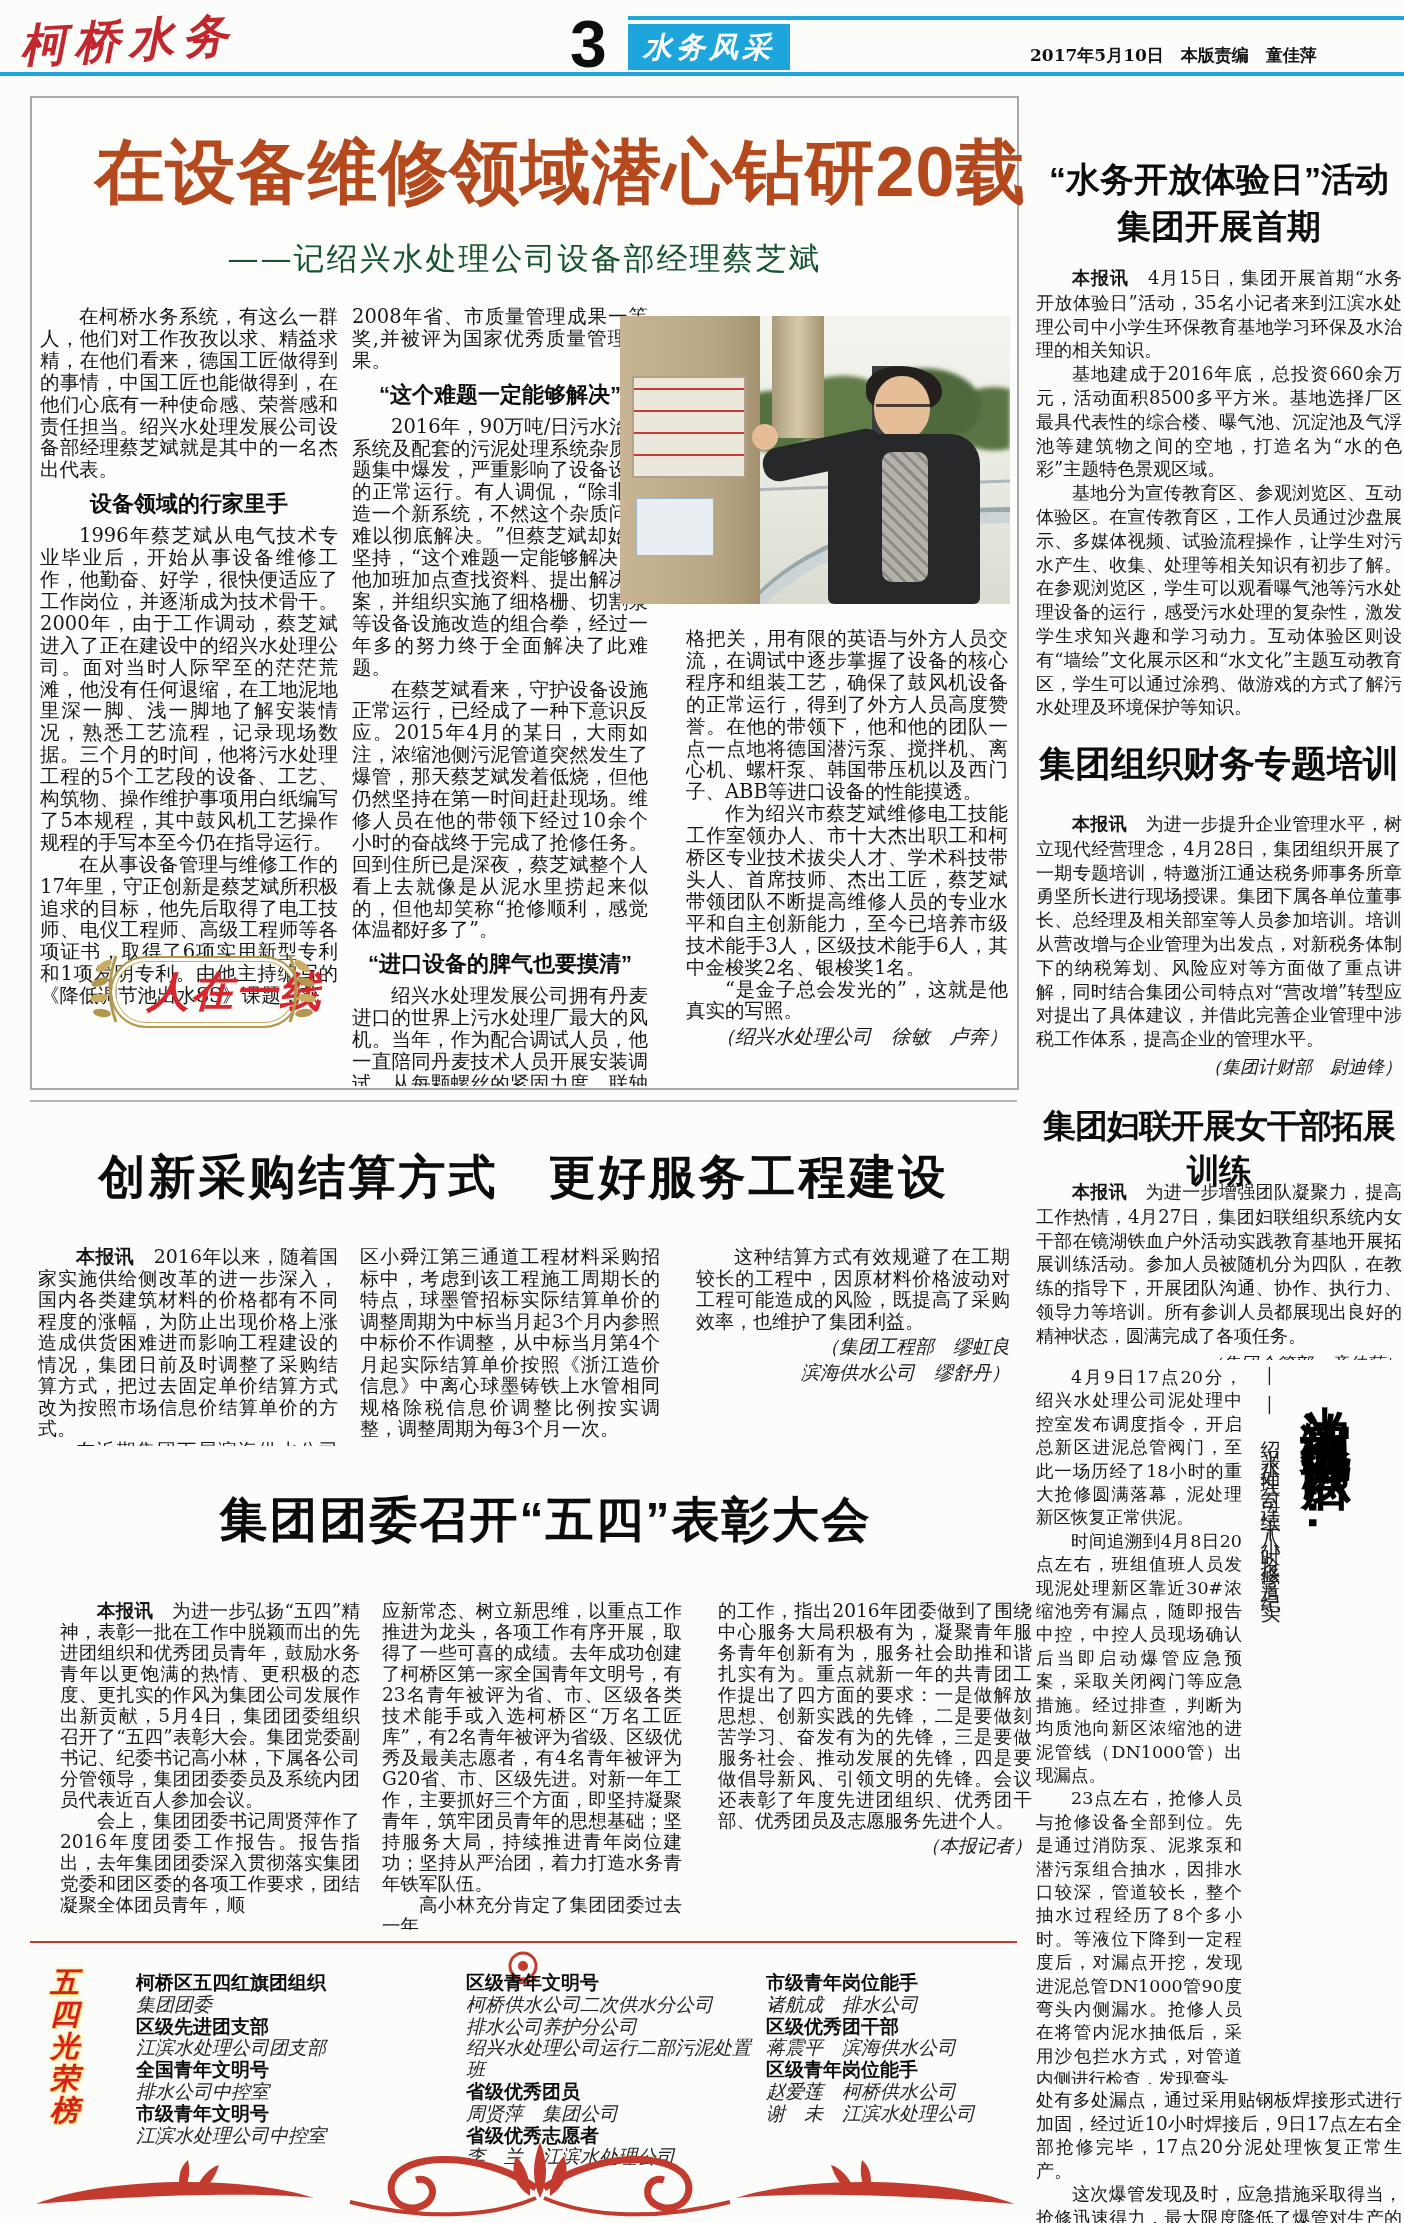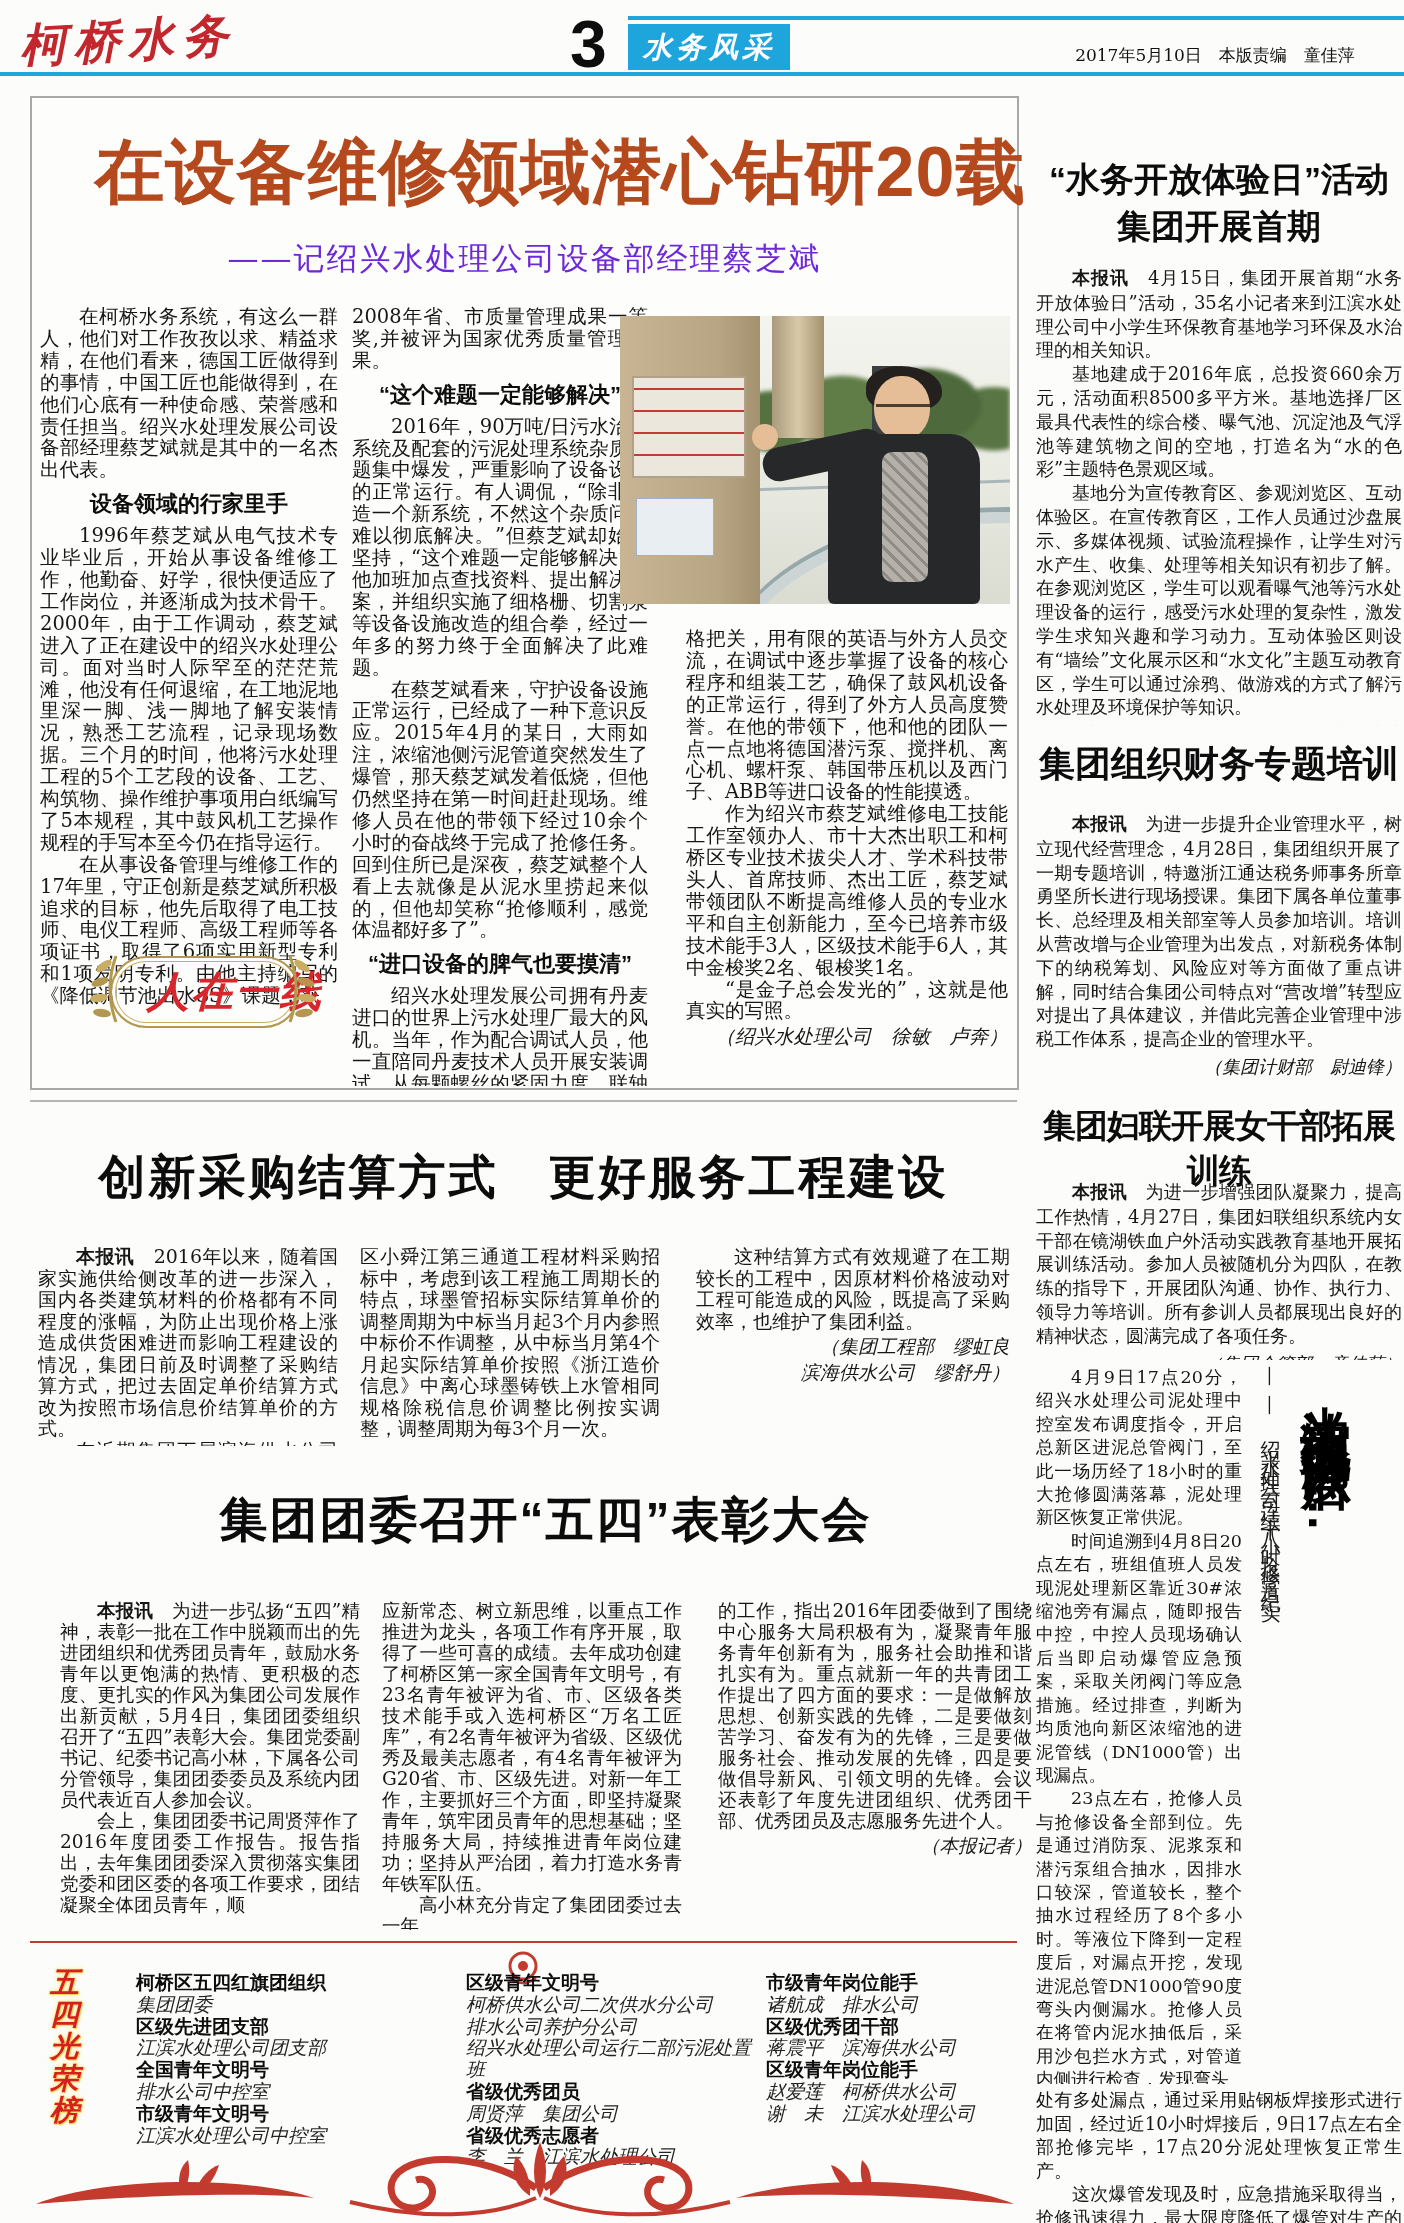--- a/index.html
+++ b/index.html
@@ -9,27 +9,27 @@
 
   
   .masthead{left:20px;top:10px;font-size:46px;font-weight:bold;font-style:italic;
             color:#c1272d;letter-spacing:8px;transform:rotate(-3deg);font-family:"DejaVu Serif",serif;}
   .pagenum{left:570px;top:6px;font-size:66px;font-weight:900;font-family:"Liberation Sans",sans-serif;color:#0d0d0d;}
   .sect-box{left:628px;top:24px;width:162px;height:46px;background:#1ea5dc;color:#fff;
             font-family:"Liberation Sans",sans-serif;font-weight:bold;font-size:29px;line-height:46px;
             text-align:center;letter-spacing:4px;font-style:italic;}
   .blue-line-top{left:628px;top:16px;width:776px;height:4px;background:#1ea5dc;}
   .blue-line-bot{left:0;top:72px;width:1404px;height:4px;background:#1ea5dc;}
-  .dateline{left:1030px;top:44px;width:370px;font-size:17px;font-weight:normal;text-align:center;color:#111;}
+  .dateline{left:1030px;top:44px;width:370px;font-size:17px;font-weight:bold;color:#111;}
 
   
   .main-box{left:30px;top:96px;width:985px;height:990px;border:2px solid #a8a8a8;background:#fdfdfb;}
   .m-headline{left:0;top:28px;width:100%;text-align:center;font-family:"Liberation Sans",sans-serif;
               font-weight:900;font-size:70px;letter-spacing:1px;color:#b3491c;white-space:nowrap;padding-left:36px;}
-  .m-subhead{left:0;top:140px;width:100%;text-align:center;font-size:31px;color:#6d28d9;letter-spacing:2px;}
+  .m-subhead{left:0;top:140px;width:100%;text-align:center;font-size:31px;color:#14532d;letter-spacing:2px;}
   .cols{top:200px;height:780px;overflow:hidden;font-size:19.5px;line-height:21.9px;text-align:justify;}
   .col1{left:8px;width:298px;padding-top:8px;}
   .col2{left:320px;width:296px;padding-top:8px;}
   .col3{left:654px;width:322px;padding-top:330px;}
   .bp{margin:0;text-indent:2em;}
   .pc{text-indent:0;}
   .col-h{font-family:"Liberation Sans",sans-serif;font-weight:bold;font-size:22px;text-align:center;
          margin:12px 0 10px 0;color:#0d0d0d;}
   .sig{text-align:right;font-style:italic;margin-top:4px;}
   b.lead{font-family:"Liberation Sans",sans-serif;font-weight:bold;font-style:normal;}

